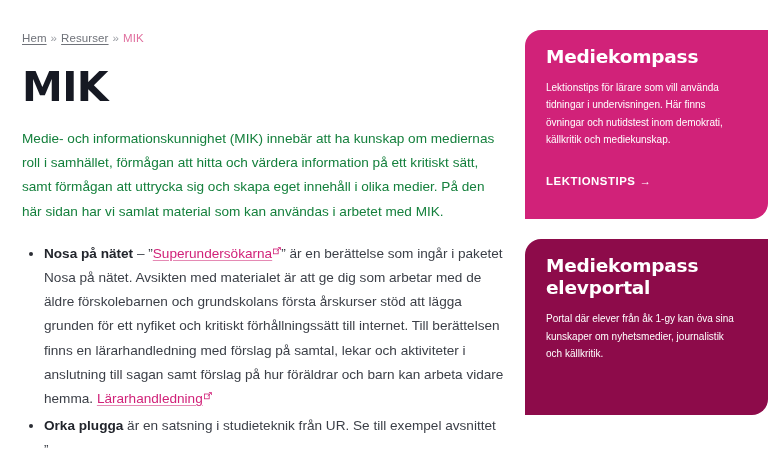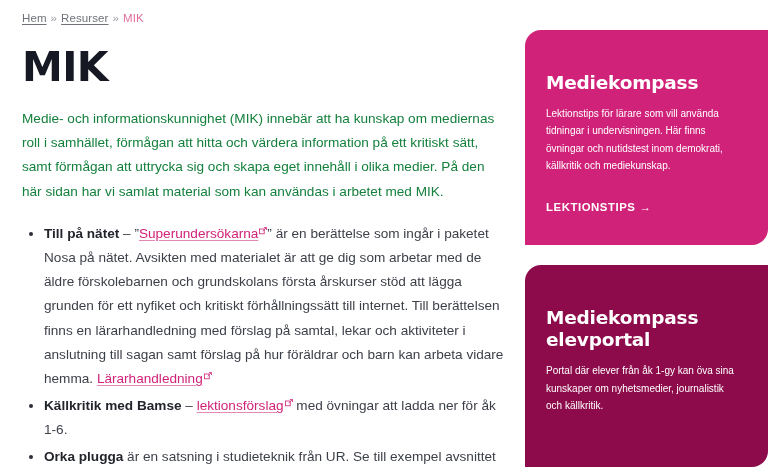--- a/index.html
+++ b/index.html
@@ -17,21 +17,21 @@
     background: #ffffff;
   }
 
   
   .main {
     position: absolute;
     left: 22px;
     top: 0;
     width: 482px;
     height: 474px;
-    padding-top: 12px;
+    padding-top: 32px;
   }
 
   .breadcrumb {
     font-size: 11.5px;
     color: #6f7279;
     letter-spacing: .1px;
     white-space: nowrap;
     margin-bottom: 22px;
   }
   .breadcrumb a {
@@ -111,21 +111,21 @@
 
   
   .sidebar {
     position: absolute;
     right: 0;
     top: 30px;
     width: 243px;
   }
   .card {
     width: 243px;
-    padding: 42px 28px 30px 21px;
+    padding: 16px 28px 30px 21px;
     color: #ffffff;
   }
   .card-pink {
     background: #d12279;
     border-radius: 16px 0 16px 0;
     margin-bottom: 20px;
   }
   .card-maroon {
     background: #8d0b4a;
     border-radius: 16px 0 16px 0;
@@ -168,35 +168,30 @@
     <nav class="breadcrumb">
       <a href="#">Hem</a><span class="sep">»</span><a href="#">Resurser</a><span class="sep">»</span><span class="current">MIK</span>
     </nav>
 
     <h1 class="page-title">MIK</h1>
 
     <p class="intro">Medie- och informationskunnighet (MIK) innebär att ha kunskap om mediernas roll i samhället, förmågan att hitta och värdera information på ett kritiskt sätt, samt förmågan att uttrycka sig och skapa eget innehåll i olika medier. På den här sidan har vi samlat material som kan användas i arbetet med MIK.</p>
 
     <ul class="resource-list">
 
-      <li><span class="lead">Till på nätet</span><span> – ”</span><a class="ext" href="#">Superundersökarna</a><span class="ext-icon"><svg viewBox="0 0 10 10" width="8" height="8">
+      <li><span class="lead">Nosa på nätet</span><span> – ”</span><a class="ext" href="#">Superundersökarna</a><span class="ext-icon"><svg viewBox="0 0 10 10" width="8" height="8">
               <rect x="0.5" y="2.5" width="6" height="6" fill="none" stroke="#d12279" stroke-width="1"></rect>
               <path d="M4.6 5.2 L9 1" stroke="#d12279" stroke-width="1" fill="none"></path>
               <path d="M6.2 0.6 H9.4 V3.8" stroke="#d12279" stroke-width="1" fill="none"></path>
             </svg></span><span>” är en berättelse som ingår i paketet Nosa på nätet. Avsikten med materialet är att ge dig som arbetar med de äldre förskolebarnen och grundskolans första årskurser stöd att lägga grunden för ett nyfiket och kritiskt förhållningssätt till internet. Till berättelsen finns en lärarhandledning med förslag på samtal, lekar och aktiviteter i anslutning till sagan samt förslag på hur föräldrar och barn kan arbeta vidare hemma. </span><a class="ext" href="#">Lärarhandledning</a><span class="ext-icon"><svg viewBox="0 0 10 10" width="8" height="8">
               <rect x="0.5" y="2.5" width="6" height="6" fill="none" stroke="#d12279" stroke-width="1"></rect>
               <path d="M4.6 5.2 L9 1" stroke="#d12279" stroke-width="1" fill="none"></path>
               <path d="M6.2 0.6 H9.4 V3.8" stroke="#d12279" stroke-width="1" fill="none"></path>
             </svg></span></li>
 
-      <li><span class="lead">Källkritik med Bamse</span><span> – </span><a class="ext" href="#">lektionsförslag</a><span class="ext-icon"><svg viewBox="0 0 10 10" width="8" height="8">
-              <rect x="0.5" y="2.5" width="6" height="6" fill="none" stroke="#d12279" stroke-width="1"></rect>
-              <path d="M4.6 5.2 L9 1" stroke="#d12279" stroke-width="1" fill="none"></path>
-              <path d="M6.2 0.6 H9.4 V3.8" stroke="#d12279" stroke-width="1" fill="none"></path>
-            </svg></span><span> med övningar att ladda ner för åk 1-6.</span></li>
 
       <li><span class="lead">Orka plugga</span><span> är en satsning i studieteknik från UR. Se till exempel avsnittet ”</span></li>
 
     </ul>
   </div>
 
   <aside class="sidebar">
 
     <div class="card card-pink">
       <h2>Mediekompass</h2>

